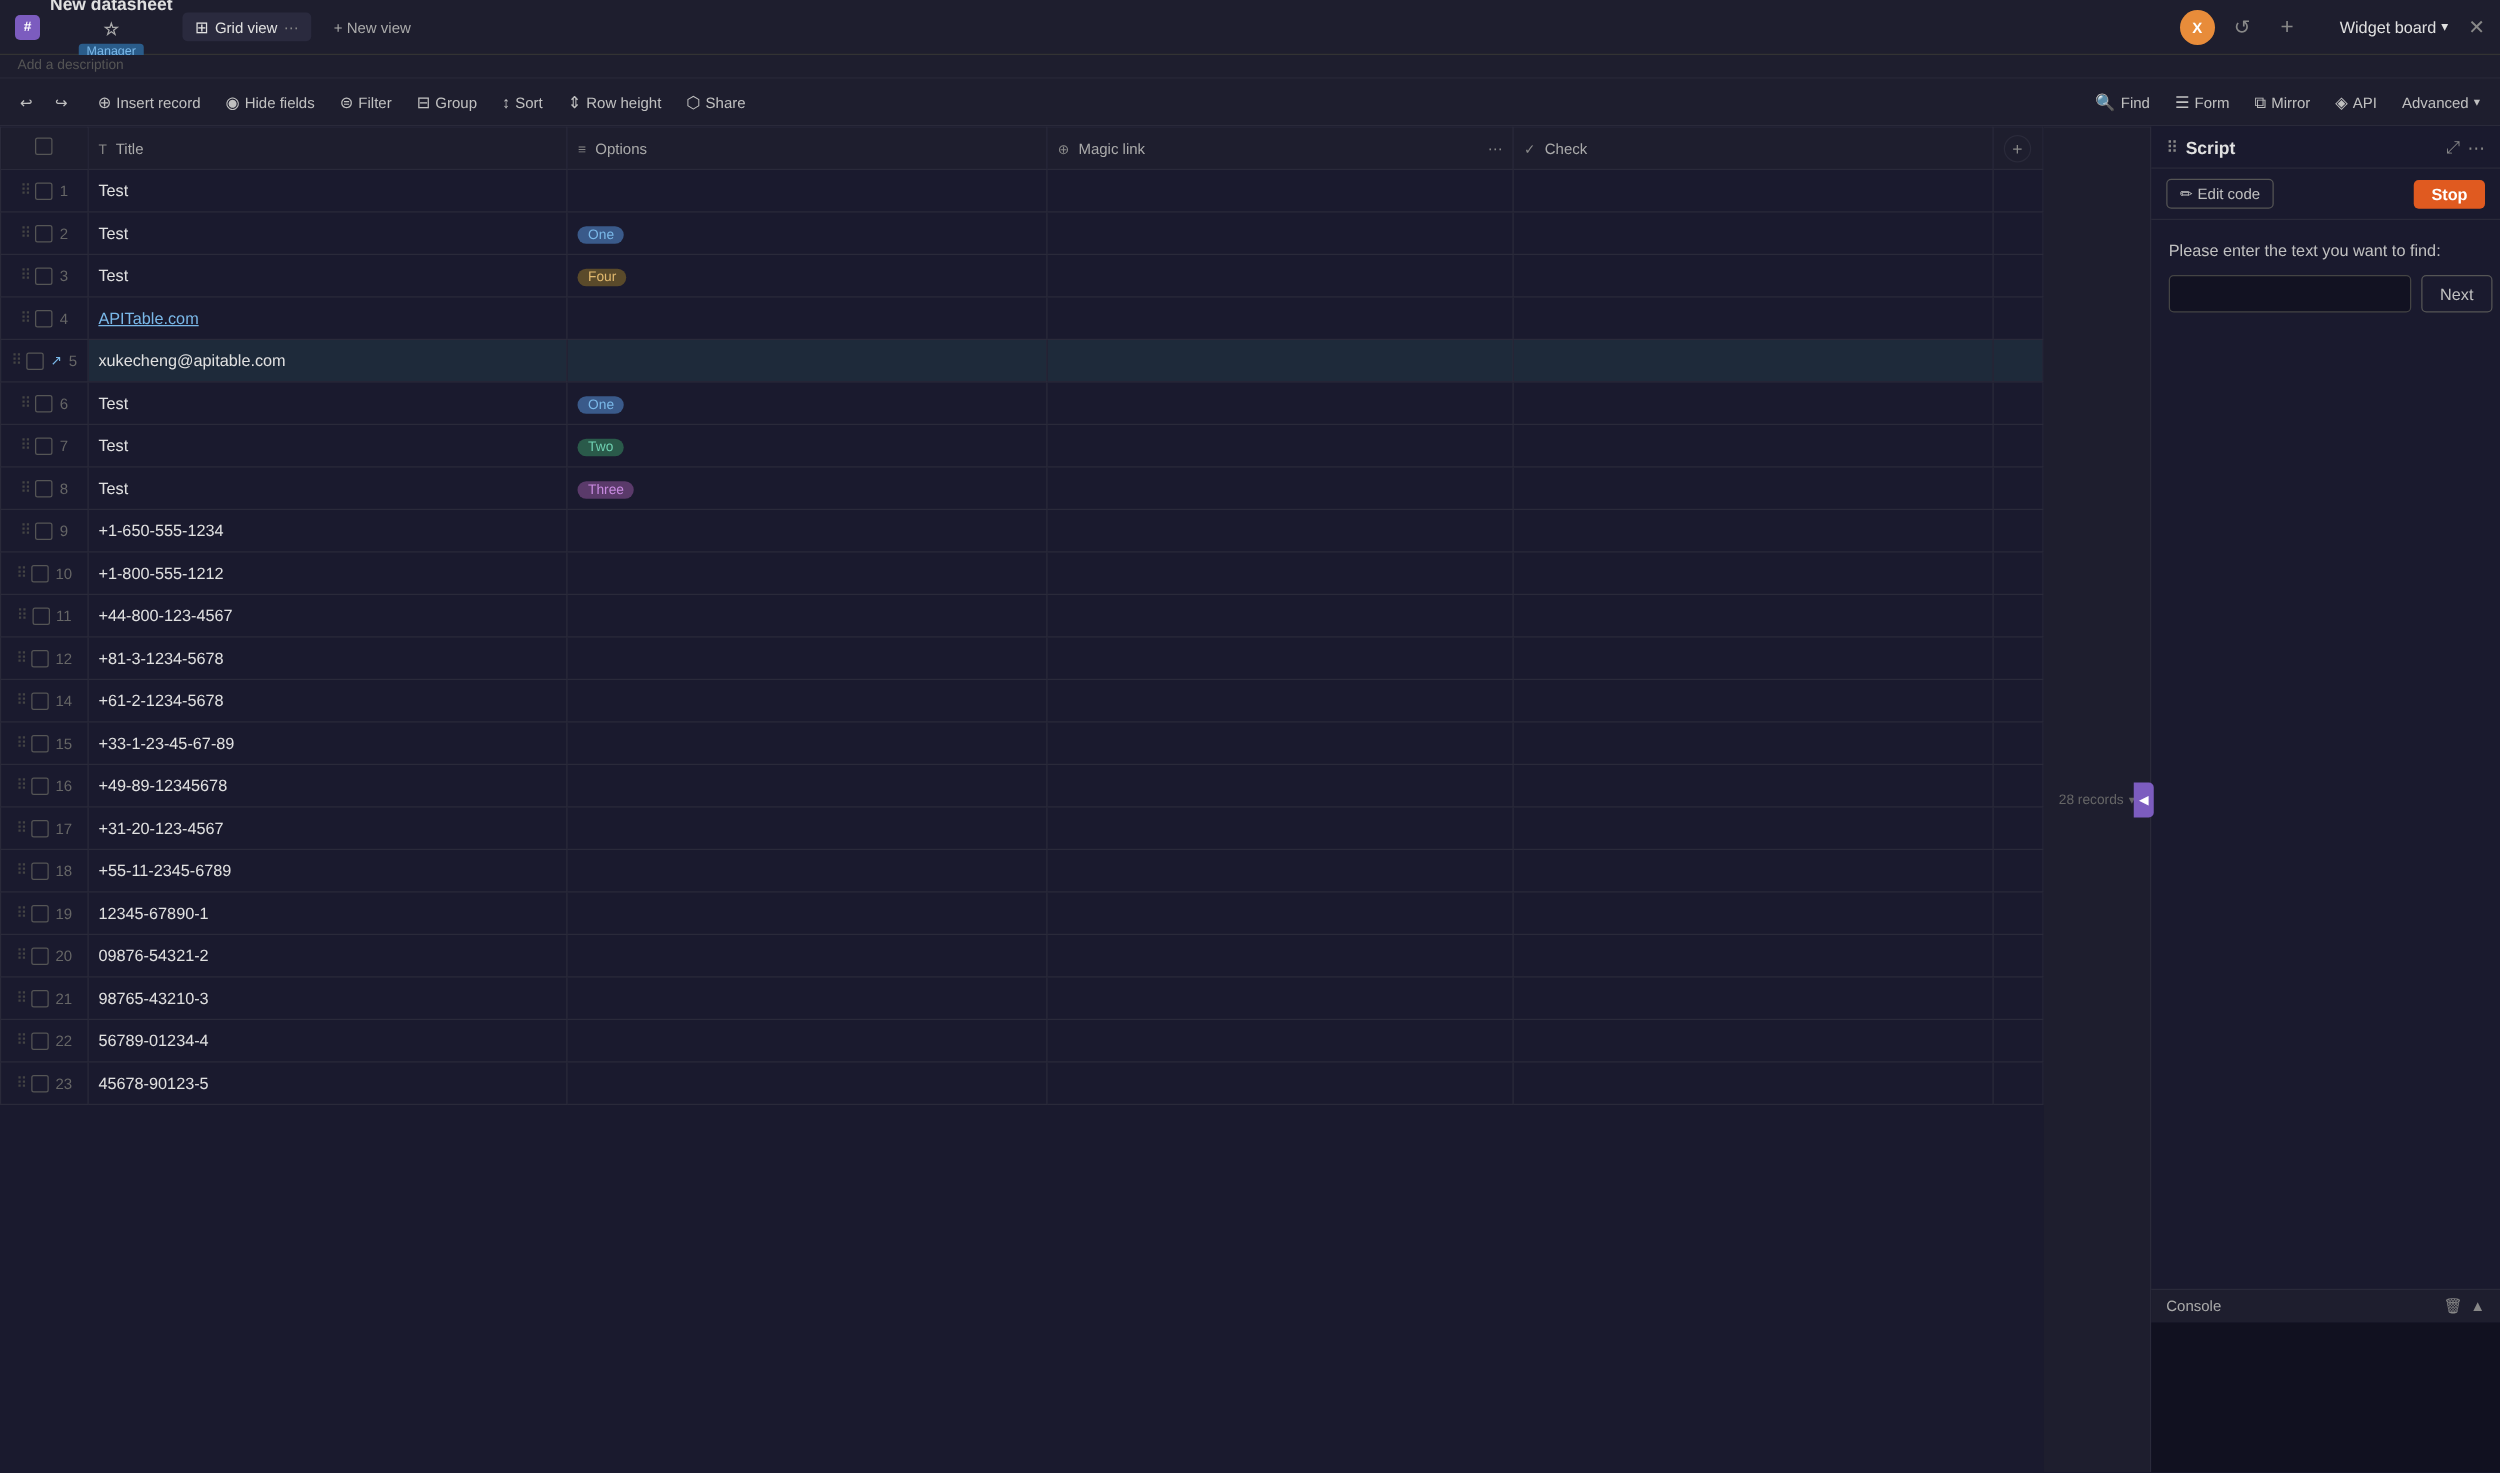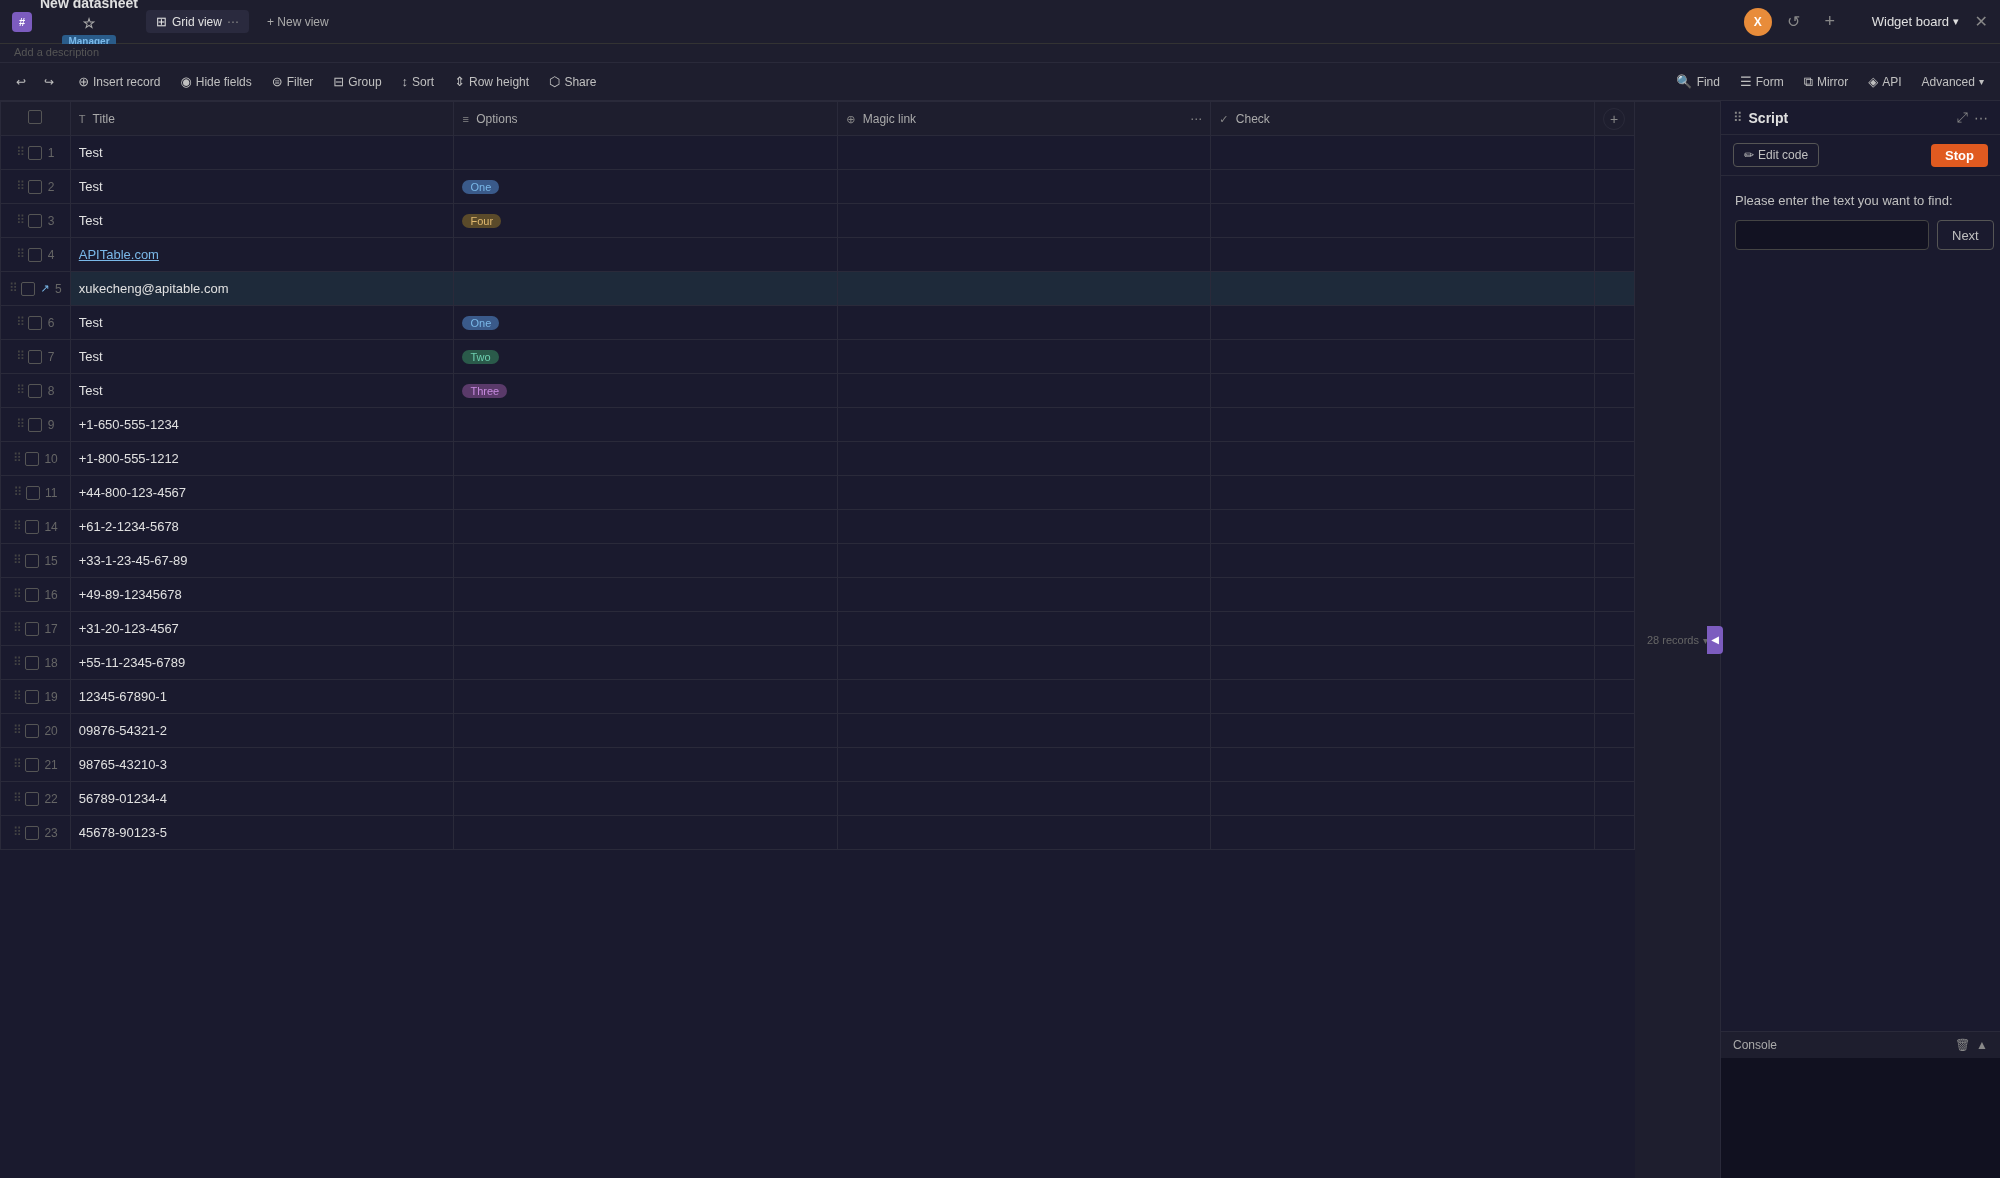--- a/index.html
+++ b/index.html
@@ -36,21 +36,21 @@
       font-weight: 600;
       color: #e0e0e0;
       display: flex; align-items: center; gap: 4px; flex-direction: column;
     }
     .manager-badge {
       background: #2a5c8a;
       color: #7ab8e8;
       font-size: 10px;
       padding: 1px 6px;
       border-radius: 3px;
-      font-weight: 700;
+      font-weight: 400;
     }
     .top-bar-right {
       margin-left: auto;
       display: flex; align-items: center; gap: 8px;
     }
     .view-tab {
       display: flex; align-items: center; gap: 5px;
       padding: 4px 10px;
       background: #2a2a3e;
       border-radius: 4px;
@@ -684,20 +684,33 @@
               <td></td>
               <td></td>
               <td></td>
               <td style="border-color: rgb(42, 42, 58);"></td>
             </tr>
             <tr>
               <td class="td-row-num">
       <span class="row-drag">⠿</span>
       <span class="checkbox-box" style="display:inline-block; vertical-align:middle;"></span>
       
+      <span style="color:#666; font-size:12px; vertical-align:middle; margin-left:2px;">12</span>
+    </td>
+              <td>+81-3-1234-5678</td>
+              <td></td>
+              <td></td>
+              <td></td>
+              <td style="border-color: rgb(42, 42, 58);"></td>
+            </tr>
+            <tr>
+              <td class="td-row-num">
+      <span class="row-drag">⠿</span>
+      <span class="checkbox-box" style="display:inline-block; vertical-align:middle;"></span>
+      
       <span style="color:#666; font-size:12px; vertical-align:middle; margin-left:2px;">14</span>
     </td>
               <td>+61-2-1234-5678</td>
               <td></td>
               <td></td>
               <td></td>
               <td style="border-color: rgb(42, 42, 58);"></td>
             </tr>
             <tr>
               <td class="td-row-num">

